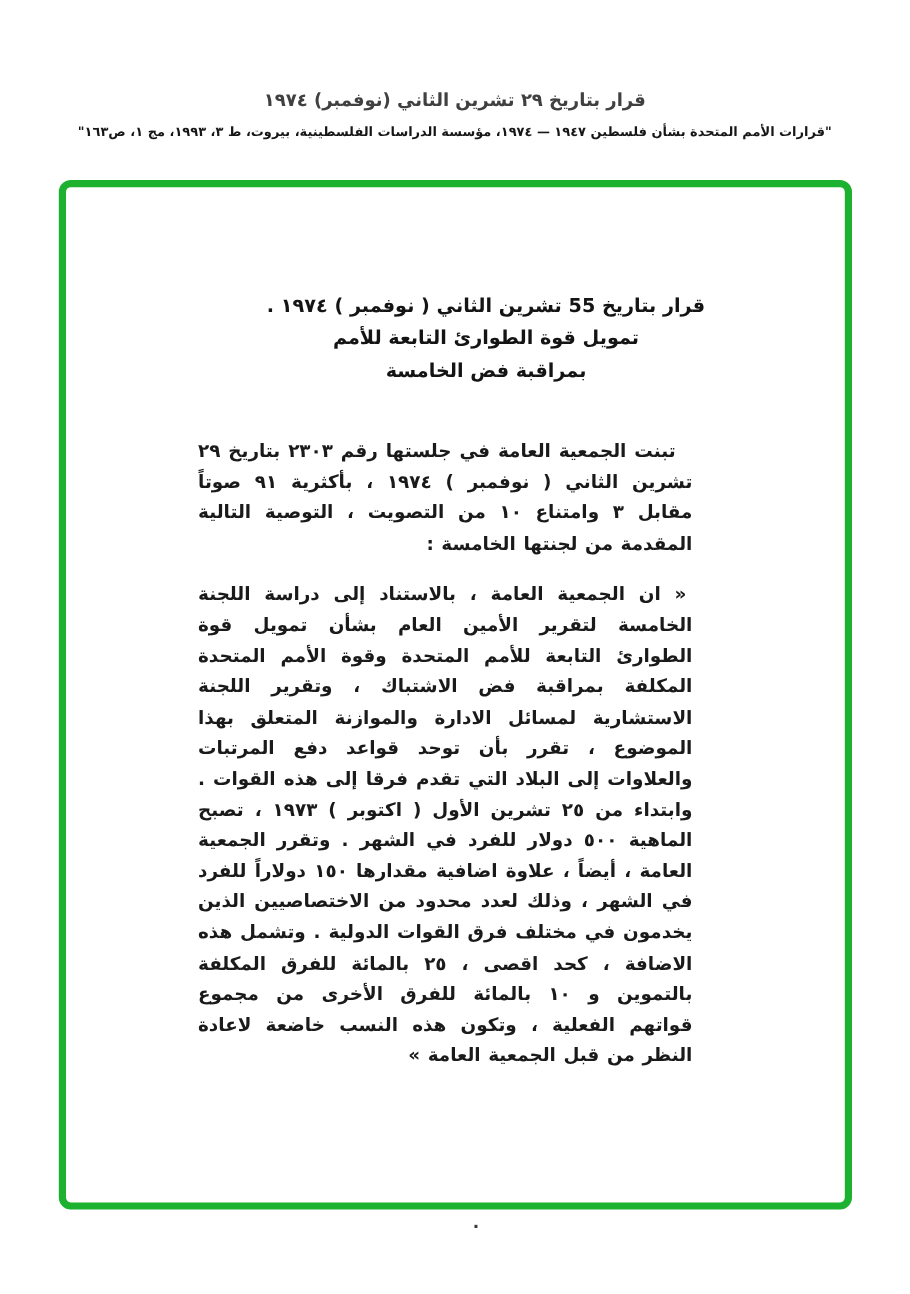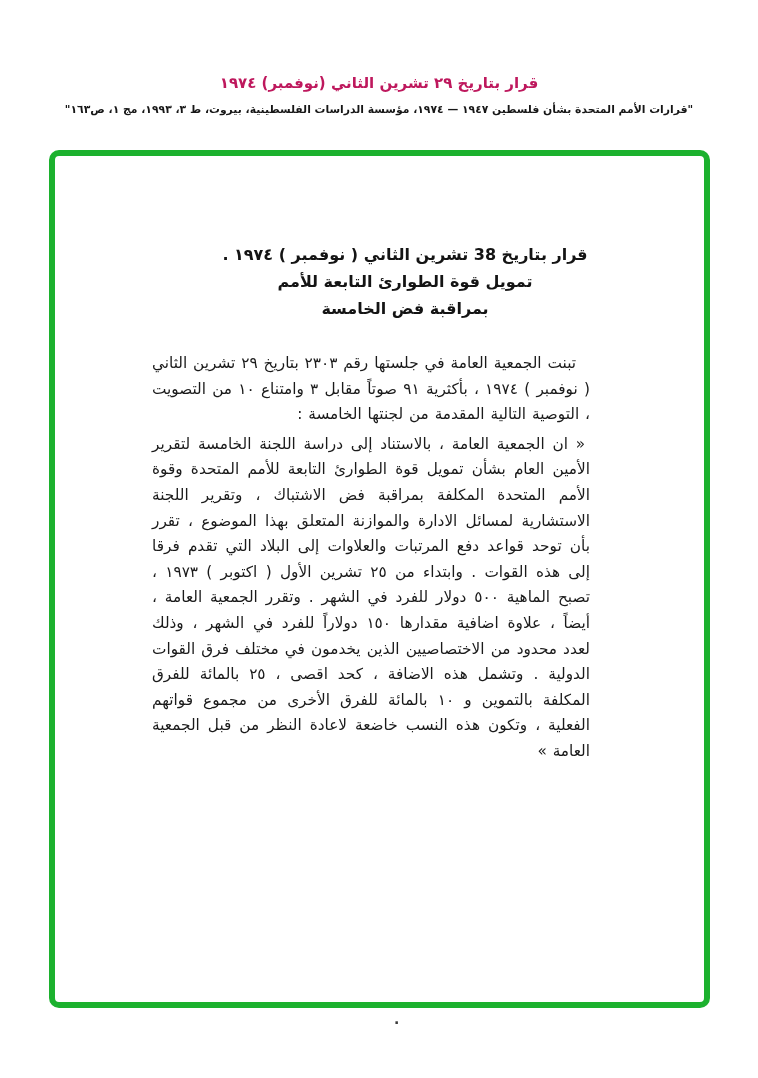--- a/index.html
+++ b/index.html
@@ -12,21 +12,21 @@
     overflow: hidden;
   }
   .page { position: absolute; inset: 0; }
 
   
   .hdr-title {
     position: absolute; top: 74px; left: 0; right: 0;
     text-align: center; direction: rtl;
     font-size: 15px; font-weight: bold;
     letter-spacing: 0.2px;
-    color: #be185d;
+    color: #404040;
   }
   .hdr-citation {
     position: absolute; top: 103px; left: 0; right: 0;
     text-align: center; direction: rtl;
     font-size: 10.8px; font-weight: bold;
     color: #161616;
   }
 
   
   .frame {
@@ -53,21 +53,21 @@
   .doc-body {
     position: absolute;
     left: 148px; top: 347px; width: 446px;
     direction: rtl;
     text-align: justify;
     font-size: 15.3px;
     line-height: 25.6px;
     color: #1a1a1a;
     word-spacing: 1px;
   }
-  .doc-body p { margin: 4px; }
+  .doc-body p { margin: 17px; font-weight: bold; }
   .doc-body p.p-first { text-indent: 14px; }
   .doc-body p.p-second { text-indent: 5px; }
 
   
   .footer-mark {
     position: absolute; left: 394px; top: 1012px;
     font-size: 14px; font-weight: bold; color: #3a3a3a;
     line-height: 14px;
   }
 </style>
@@ -76,21 +76,21 @@
 
 <div class="page">
 
   <div class="hdr-title">قرار بتاريخ ٢٩ تشرين الثاني (نوفمبر) ١٩٧٤</div>
 
   <div class="hdr-citation">"قرارات الأمم المتحدة بشأن فلسطين ١٩٤٧ — ١٩٧٤، مؤسسة الدراسات الفلسطينية، بيروت، ط ٣، ١٩٩٣، مج ١، ص١٦٣"</div>
 
   <div class="frame" style="border-color: rgb(28, 177, 46);"></div>
 
   <div class="doc-title">
-    <span class="t-line">قرار بتاريخ 38 تشرين الثاني ( نوفمبر ) ١٩٧٤ .</span>
+    <span class="t-line">قرار بتاريخ 55 تشرين الثاني ( نوفمبر ) ١٩٧٤ .</span>
     <span class="t-line">تمويل قوة الطوارئ التابعة للأمم</span>
     <span class="t-line">بمراقبة فض الخامسة</span>
   </div>
 
   <div class="doc-body">
     <p class="p-first">تبنت الجمعية العامة في جلستها رقم ٢٣٠٣ بتاريخ ٢٩ تشرين الثاني ( نوفمبر ) ١٩٧٤ ، بأكثرية ٩١ صوتاً مقابل ٣ وامتناع ١٠ من التصويت ، التوصية التالية المقدمة من لجنتها الخامسة :</p>
     <p class="p-second">« ان الجمعية العامة ، بالاستناد إلى دراسة اللجنة الخامسة لتقرير الأمين العام بشأن تمويل قوة الطوارئ التابعة للأمم المتحدة وقوة الأمم المتحدة المكلفة بمراقبة فض الاشتباك ، وتقرير اللجنة الاستشارية لمسائل الادارة والموازنة المتعلق بهذا الموضوع ، تقرر بأن توحد قواعد دفع المرتبات والعلاوات إلى البلاد التي تقدم فرقا إلى هذه القوات . وابتداء من ٢٥ تشرين الأول ( اكتوبر ) ١٩٧٣ ، تصبح الماهية ٥٠٠ دولار للفرد في الشهر . وتقرر الجمعية العامة ، أيضاً ، علاوة اضافية مقدارها ١٥٠ دولاراً للفرد في الشهر ، وذلك لعدد محدود من الاختصاصيين الذين يخدمون في مختلف فرق القوات الدولية . وتشمل هذه الاضافة ، كحد اقصى ، ٢٥ بالمائة للفرق المكلفة بالتموين و ١٠ بالمائة للفرق الأخرى من مجموع قواتهم الفعلية ، وتكون هذه النسب خاضعة لاعادة النظر من قبل الجمعية العامة »</p>
   </div>
 
   <div class="footer-mark">.</div>

